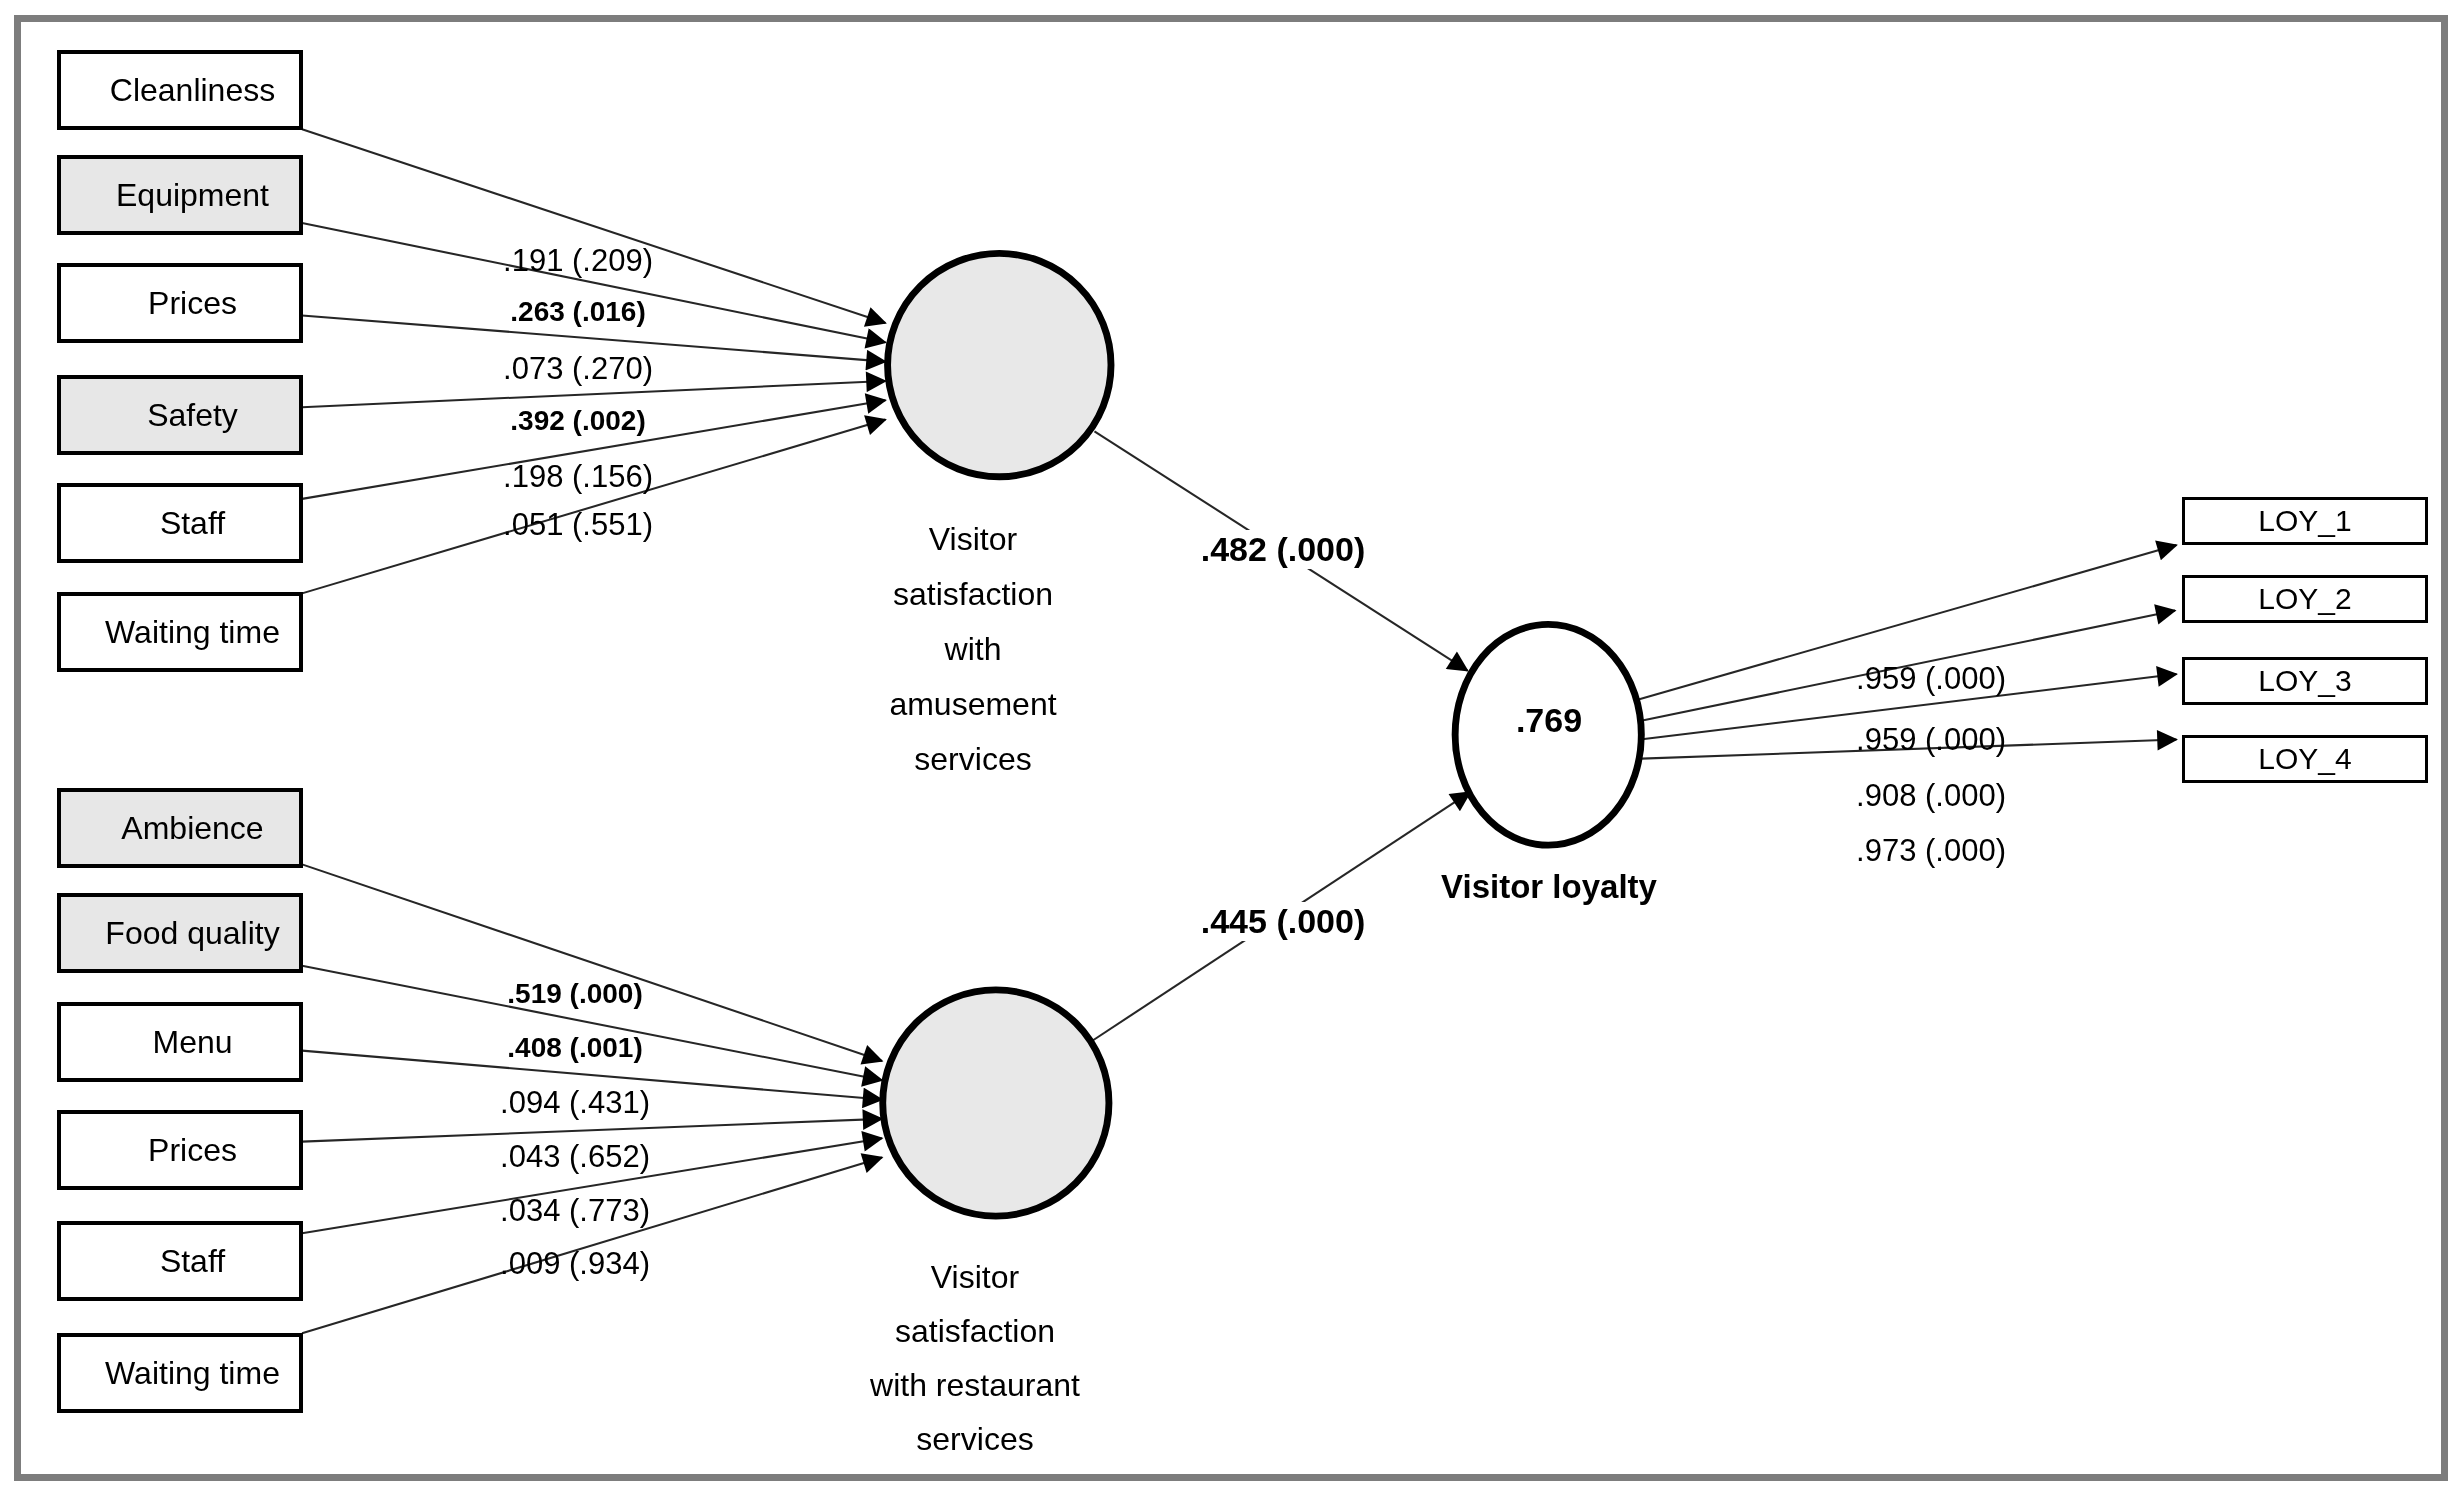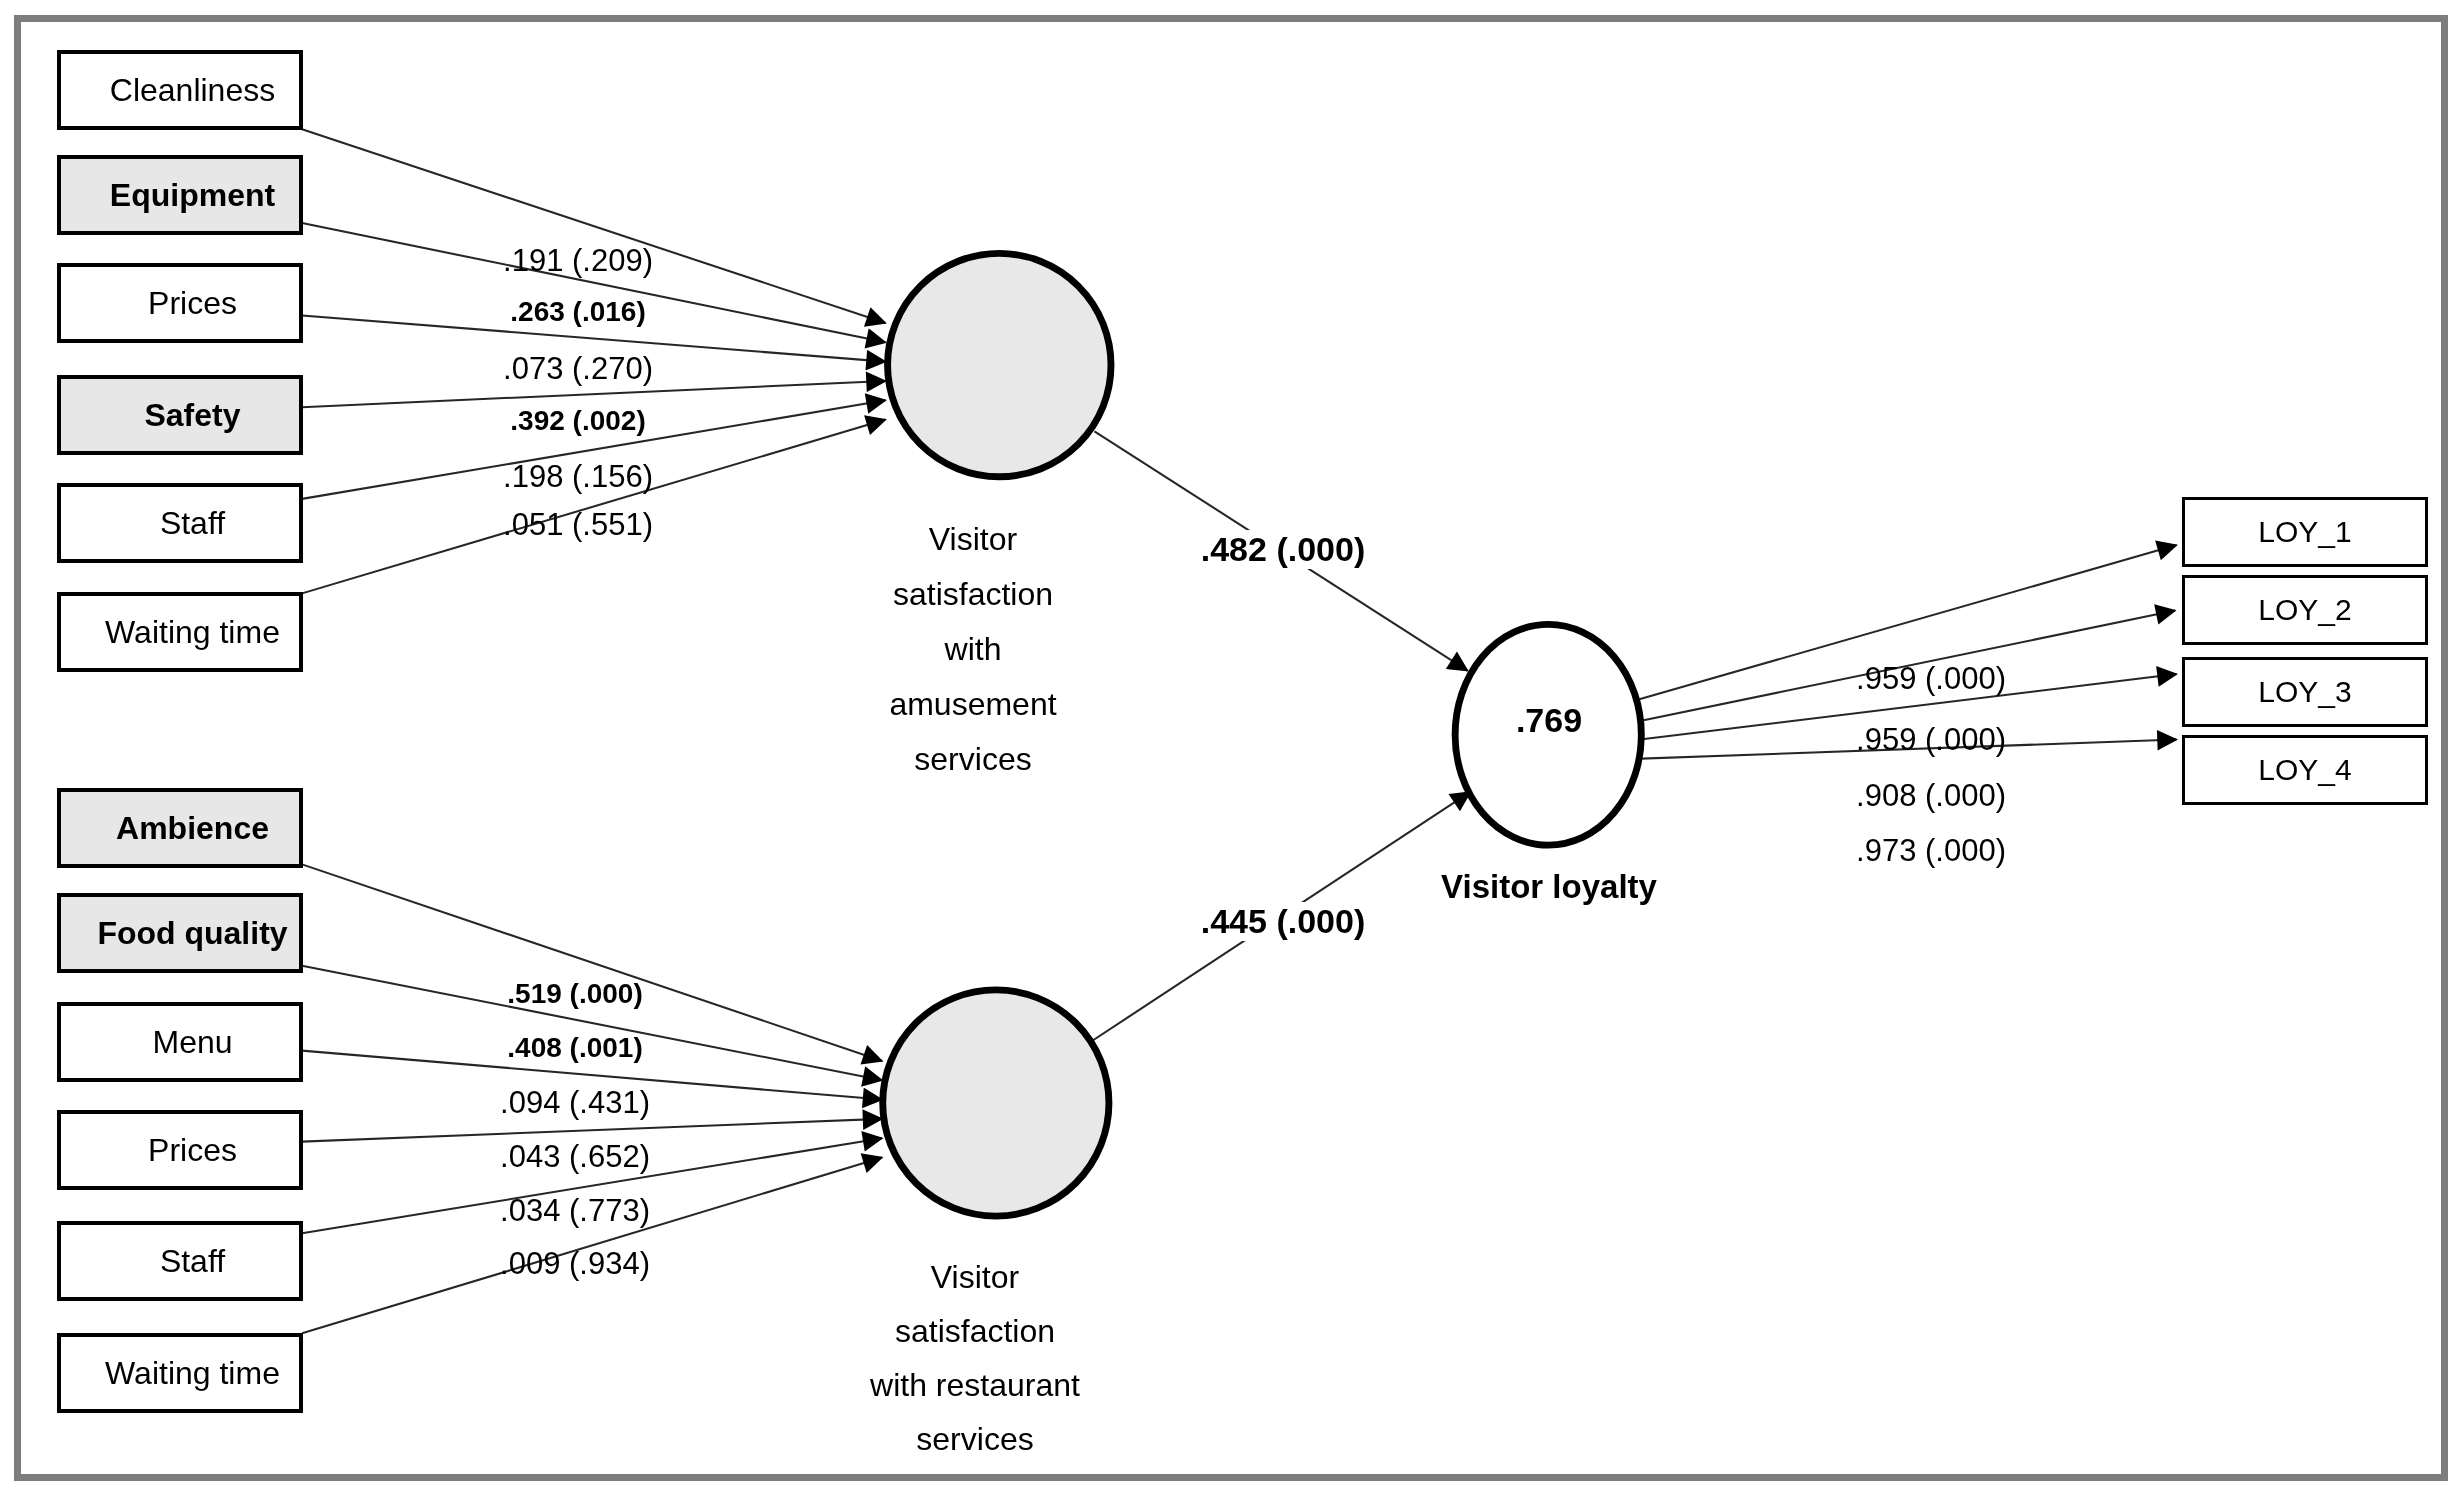--- a/index.html
+++ b/index.html
@@ -4,22 +4,22 @@
 <style>
   html,body{margin:0;padding:0;background:#fff;}
   .stage{position:relative;width:2462px;height:1495px;background:#ffffff;
          font-family:"Liberation Sans",sans-serif;color:#000;overflow:hidden;}
   .frame{position:absolute;left:14px;top:15px;right:14px;bottom:14px;
          border:7px solid #7d7d7d;background:#fff;}
   .layer{position:absolute;left:0;top:0;width:2462px;height:1495px;}
   .obs{position:absolute;box-sizing:border-box;width:246px;height:80px;
        border:4.1px solid #000;background:#fff;display:flex;align-items:center;
        justify-content:center;font-size:32px;white-space:nowrap;padding-left:25px;}
-  .obs.hl{background:#e7e7e7;font-weight:bold;text-align:center;}
-  .loy{position:absolute;box-sizing:border-box;width:246px;height:70px;
+  .obs.hl{background:#e7e7e7;font-weight:normal;text-align:center;}
+  .loy{position:absolute;box-sizing:border-box;width:246px;height:48px;
        border:3.4px solid #000;background:#fff;display:flex;align-items:center;
        justify-content:center;font-size:30px;}
   .coef{position:absolute;font-size:31px;white-space:nowrap;text-align:center;width:228px;margin-top:32px;}
   .coef.b{font-weight:bold;font-size:28px;}
   .coef.r{width:186px;text-align:center;}
   .pathlab{position:absolute;width:228px;text-align:center;font-weight:bold;
            font-size:34px;background:#fff;white-space:nowrap;z-index:3;}
   .latlab{position:absolute;width:290px;text-align:center;font-size:32px;
           line-height:55px;white-space:pre-line;}
   .latlab.rest{line-height:54px;}

